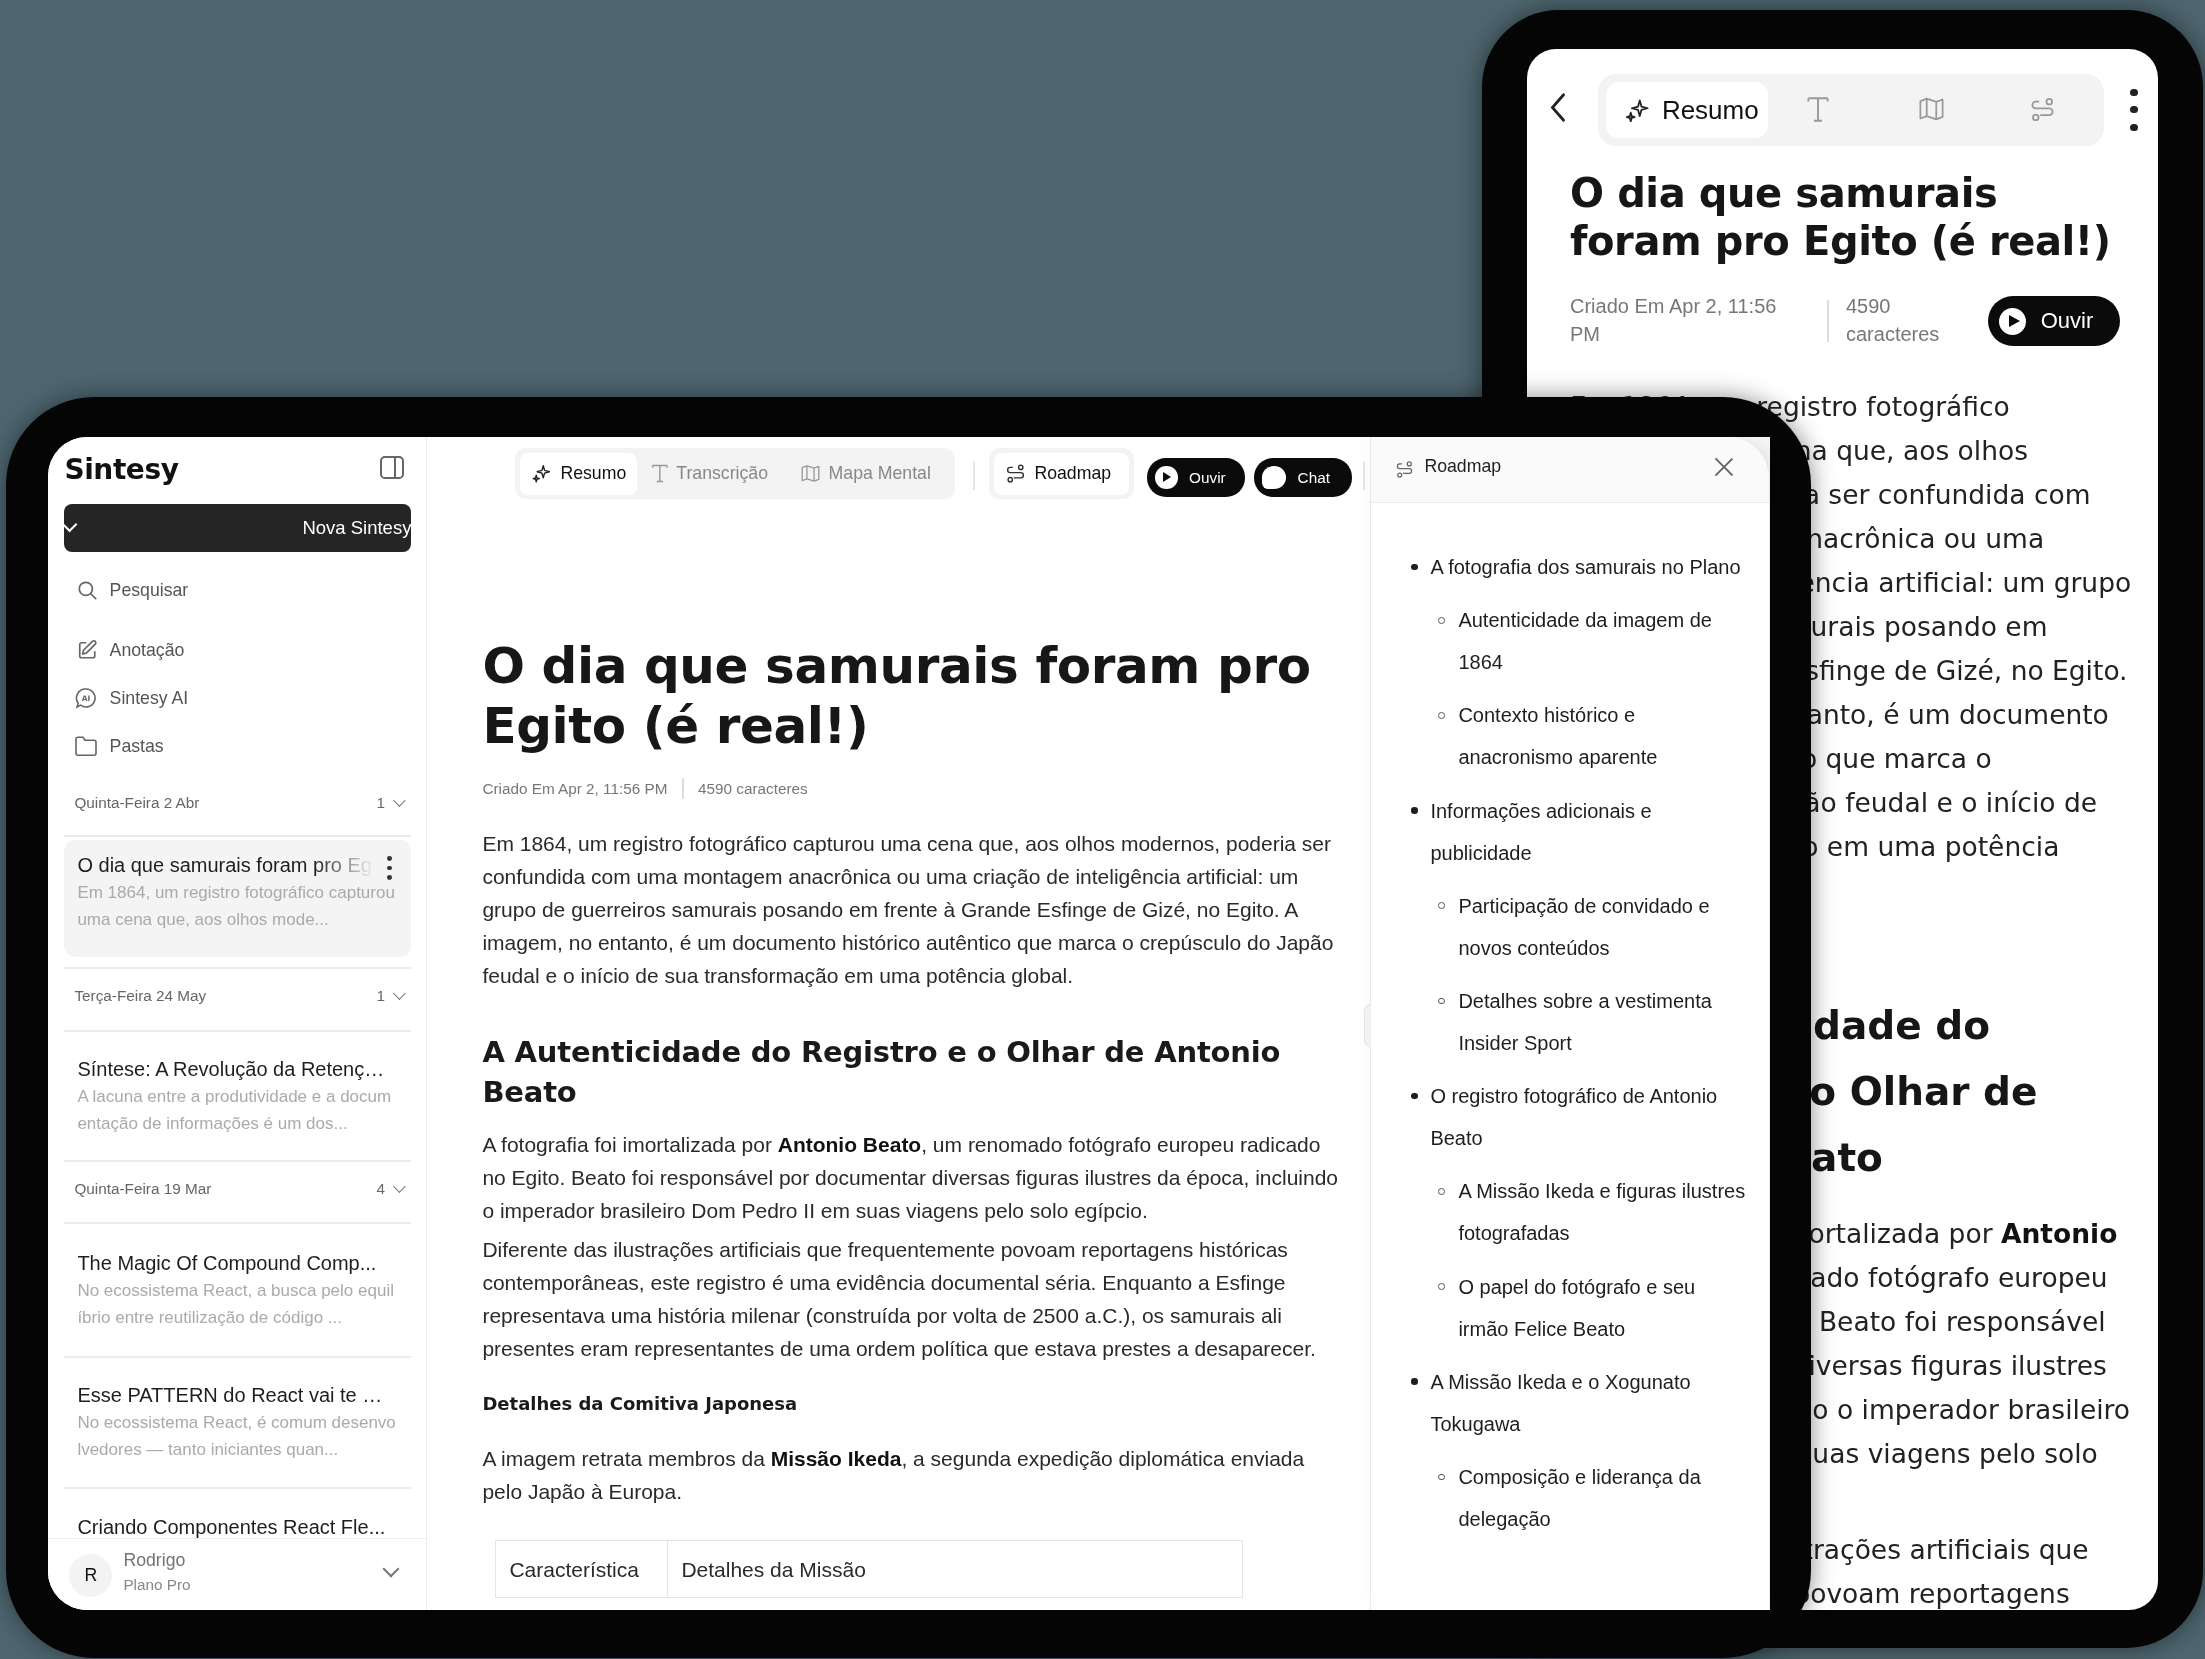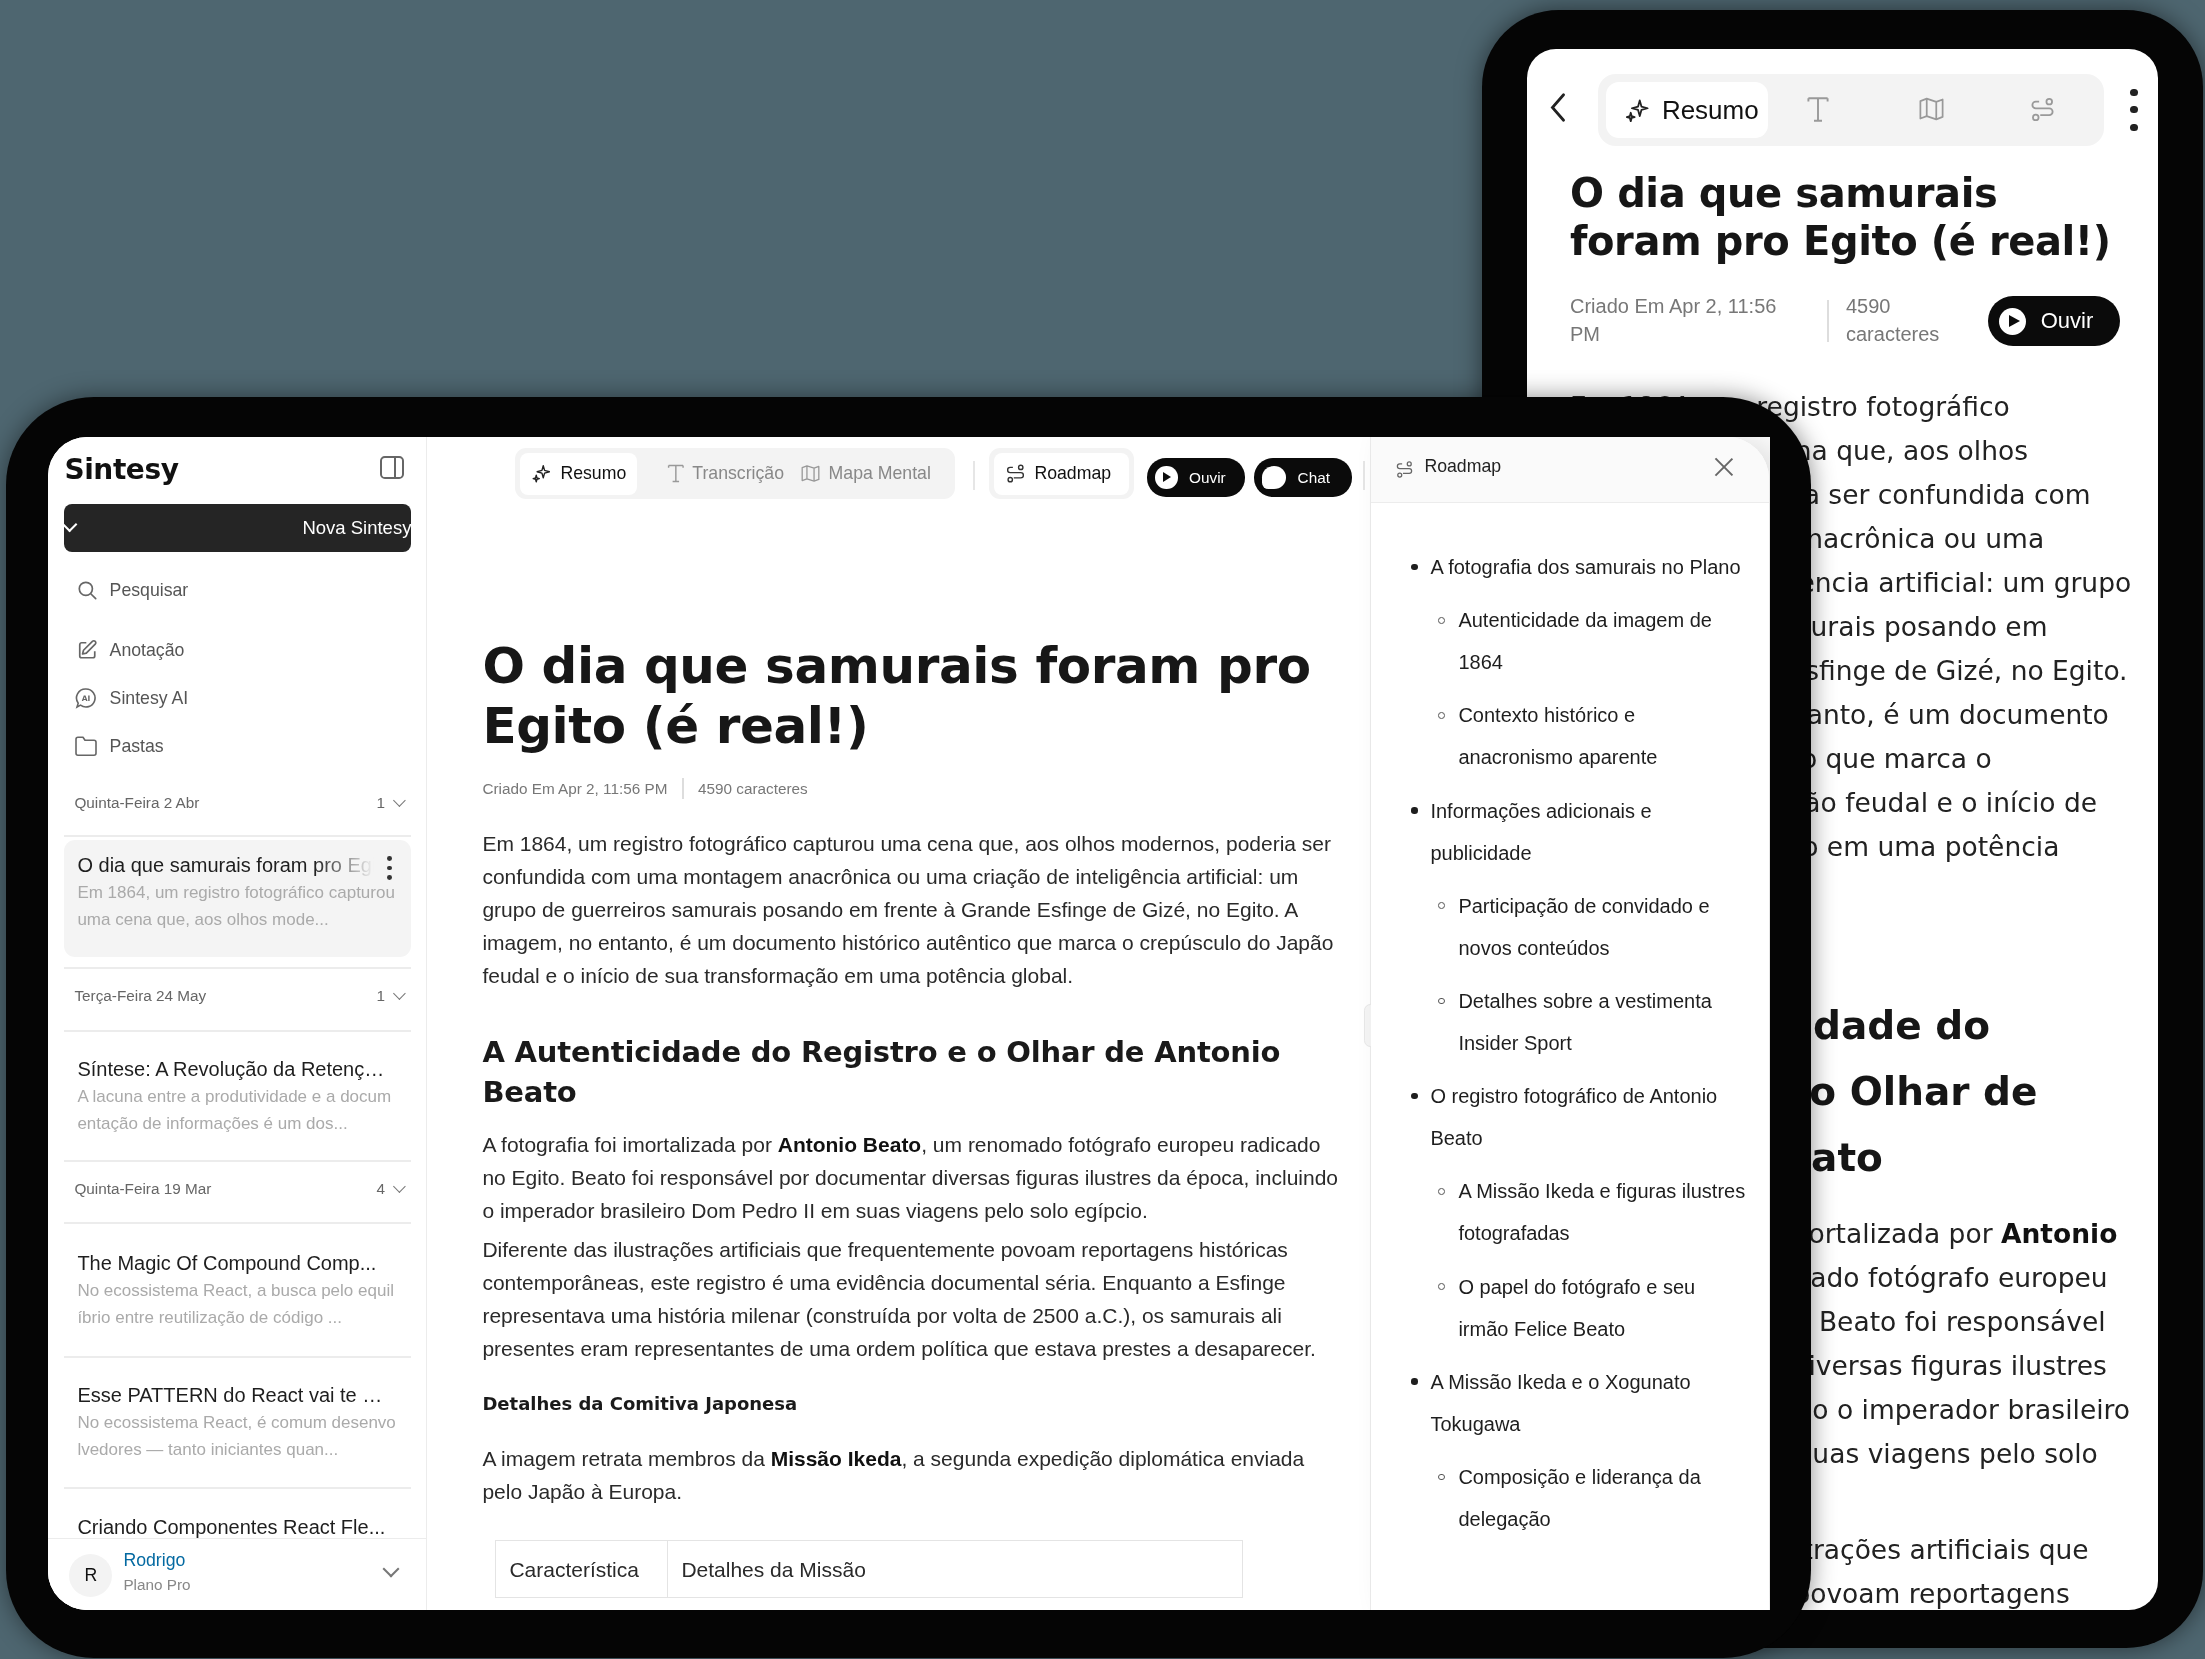--- a/index.html
+++ b/index.html
@@ -48,21 +48,21 @@
   .hr { position: absolute; left: 16px; width: 347px; height: 1.6px; background: #ececec; }
   .note { position: absolute; left: 16px; width: 347px; padding: 11.2px 13px; border-radius: 11.2px; }
   .note.active { background: #f4f4f4; }
   .note-title { font-size: 20px; color: #1e1e1e; white-space: nowrap; overflow: hidden; text-overflow: ellipsis; line-height: 29px; padding-right: 8px; }
   .note.active .note-title { width: 297px; text-overflow: clip; -webkit-mask-image: linear-gradient(90deg, #000 80%, transparent); mask-image: linear-gradient(90deg, #000 80%, transparent); }
   .note-snippet { font-size: 17px; color: #aaa; line-height: 26.5px; height: 53px; overflow: hidden; word-break: break-all; }
   .note-kebab { position: absolute; right: 17.7px; top: 16px; width: 6.4px; height: 24px; display: flex; flex-direction: column; justify-content: space-between; }
   .note-kebab span { width: 4.8px; height: 4.8px; border-radius: 50%; background: #333; }
   .user-bar { position: absolute; left: 0; bottom: 0; width: 100%; height: 72px; border-top: 1.6px solid #ececec; background: #fff; }
   .avatar { position: absolute; left: 21px; top: 14.5px; width: 43px; height: 43px; border-radius: 50%; background: #f3f3f3; display: flex; align-items: center; justify-content: center; font-size: 17.7px; color: #111; }
-  .user-name { position: absolute; left: 75px; top: 11.2px; font-size: 17.7px; color: #0369a1; }
+  .user-name { position: absolute; left: 75px; top: 11.2px; font-size: 17.7px; color: #737373; }
   .user-plan { position: absolute; left: 75px; top: 37px; font-size: 15.3px; color: #888; }
   .user-chev { position: absolute; right: 29px; top: 24px; color: #777; }
   .user-chev .chev { width: 12px; height: 12px; }
 
   
   .toolbar { position: absolute; left: 379px; top: 0; width: 943px; height: 88px; }
   .seg { position: absolute; top: 11.2px; height: 51px; background: #f3f3f3; border-radius: 11.2px; }
   .seg-item { position: absolute; top: 4.8px; height: 42px; display: flex; align-items: center; gap: 8px; padding: 0 11.2px; font-size: 17.7px; color: #888; border-radius: 8px; }
   .seg-item.active { background: #fff; color: #111; }
   .seg-item svg { display: block; }
@@ -275,21 +275,21 @@
     </aside>
 
     <div class="toolbar">
       <div class="seg" style="left:88px; width:440px">
         <div class="seg-item active" style="left:4.8px">
           <svg width="21" height="21" viewBox="0 0 24 24">
               <path d="M14 3 L15.5 8.5 L21 10 L15.5 11.5 L14 17 L12.5 11.5 L7 10 L12.5 8.5 Z M6 14 L6.8 17 L9.5 17.8 L6.8 18.6 L6 21.5 L5.2 18.6 L2.5 17.8 L5.2 17 Z" fill="none" stroke="#222" stroke-width="1.6" stroke-linejoin="round"></path>
             </svg>
           <span>Resumo</span>
         </div>
-        <div class="seg-item" style="left:140px">
+        <div class="seg-item" style="left:124px">
           <svg width="17.7" height="21" viewBox="0 0 22 26">
               <path d="M2 3 H20 M11 3 V23 M7 23 H15 M2 3 V6 M20 3 V6" stroke="#999" stroke-width="1.8" fill="none"></path>
             </svg>
           <span>Transcrição</span>
         </div>
         <div class="seg-item" style="left:273px">
           <svg width="21" height="19" viewBox="0 0 34 32">
               <path d="M3 6 L11 3 L23 7 L31 4 V26 L23 29 L11 25 L3 28 Z M11 3 V25 M23 7 V29" stroke="#999" stroke-width="2.2" fill="none" stroke-linejoin="round"></path>
             </svg>
           <span>Mapa Mental</span>

